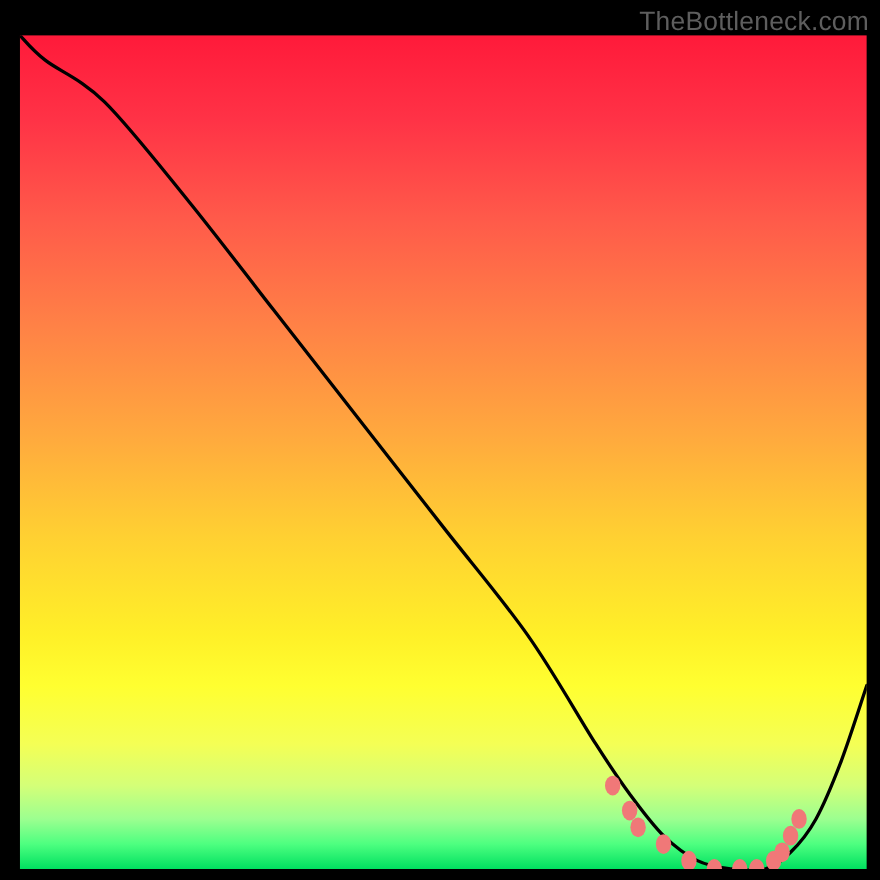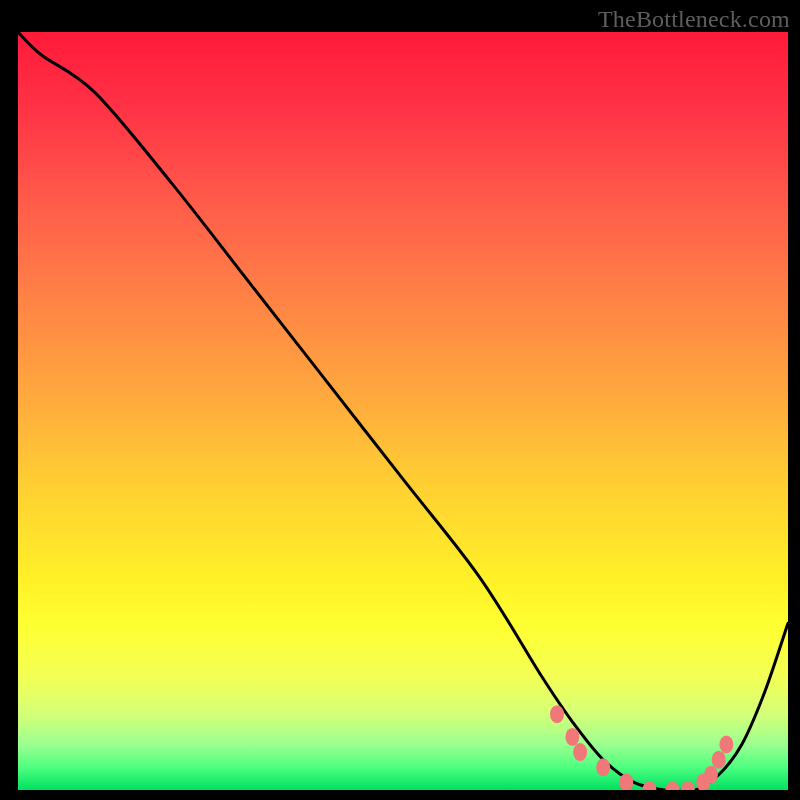--- a/index.html
+++ b/index.html
@@ -20,21 +20,20 @@
     background: #000;
   }
   .watermark {
     position: absolute;
     top: 6px;
     right: 10px;
     color: #5e5e5e;
     font-size: 24px;
     font-weight: 500;
     letter-spacing: 0.2px;
-    font-family: Liberation Serif, serif;
   }
   .plot {
     position: absolute;
     left: 18px;
     top: 32px;
     width: 770px;
     height: 758px;
   }
   svg {
     display: block;

